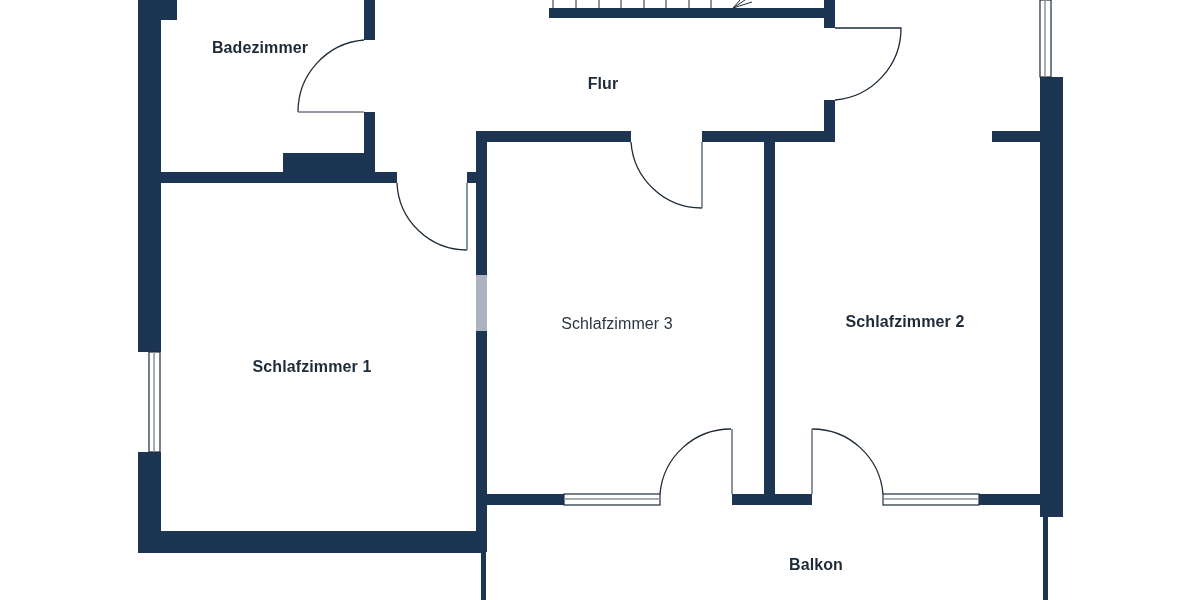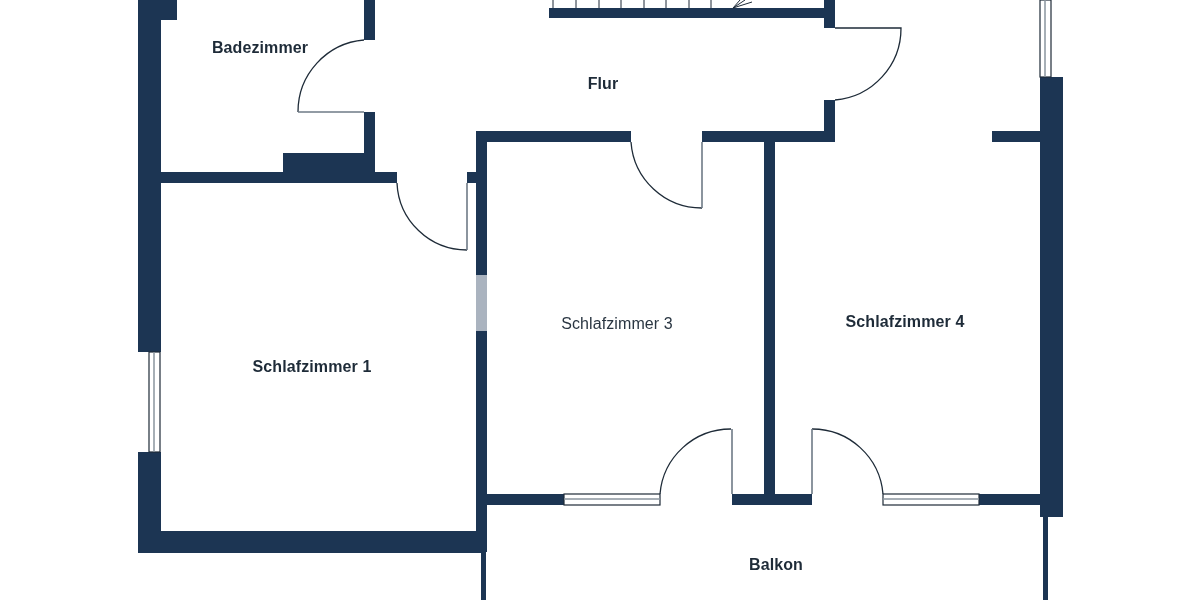--- a/index.html
+++ b/index.html
@@ -129,14 +129,14 @@
       <rect class="win-frame" x="883" y="494" width="96" height="11"></rect>
       <line class="win-glass" x1="883" y1="499" x2="979" y2="499"></line>
     </g>
   </g>
 </svg>
 
 <div class="label" style="left:260px; top:48px;">Badezimmer</div>
 <div class="label" style="left:603px; top:84px;">Flur</div>
 <div class="label" style="left:312px; top:367px;">Schlafzimmer 1</div>
 <div class="label light" style="left:617px; top:324px;">Schlafzimmer 3</div>
-<div class="label" style="left:905px; top:322px;">Schlafzimmer 4</div>
-<div class="label" style="left:776px; top:565px;">Balkon</div>
+<div class="label" style="left:905px; top:322px;">Schlafzimmer 2</div>
+<div class="label" style="left:816px; top:565px;">Balkon</div>
 
 </body></html>

